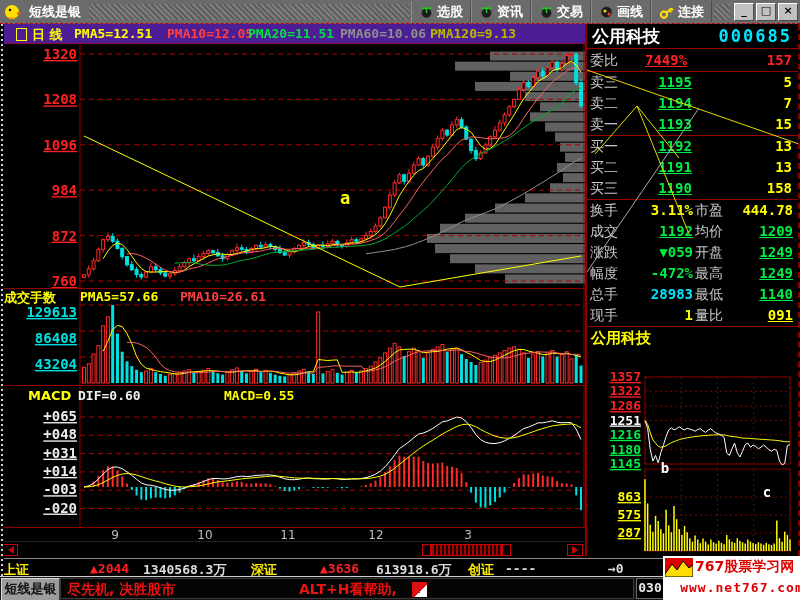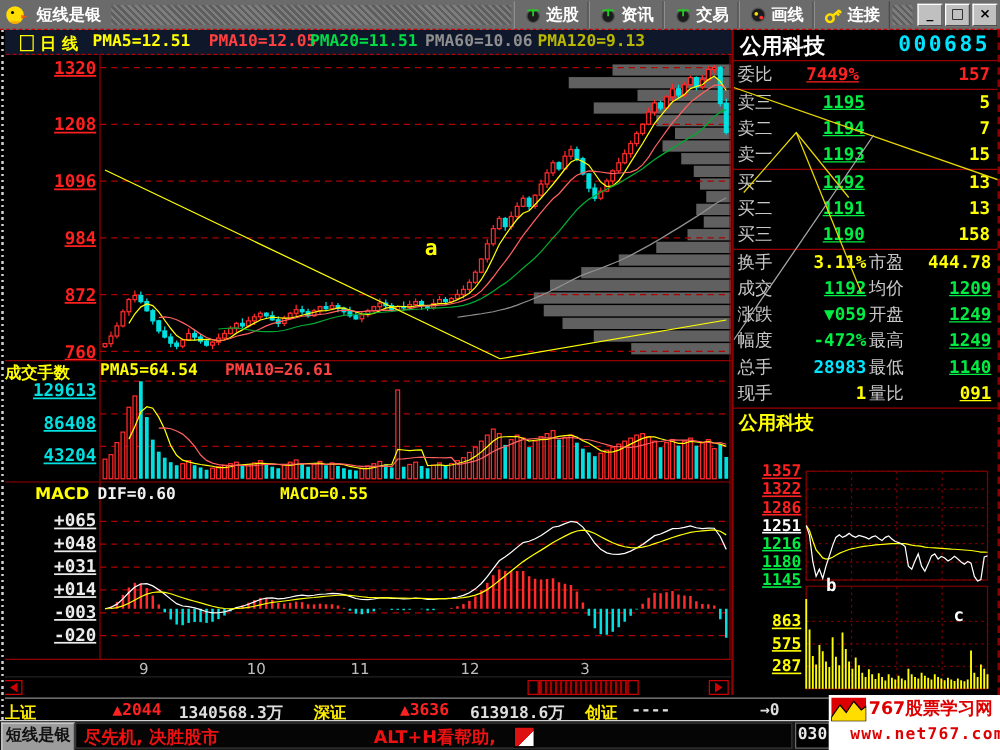--- a/index.html
+++ b/index.html
@@ -14,21 +14,21 @@
   .drag-texture{flex:1;height:16px;margin:0 2px;
     background:repeating-linear-gradient(45deg,#7d7d7d 0 2px,#5e5e5e 2px 4px);}
   .drag-texture.small{flex:0 0 16px;}
   .tb-btn{display:flex;align-items:center;gap:3px;padding:0 7px;height:22px;color:#fff;
     font-weight:bold;font-size:13px;border-left:1px solid #8d8d8d;border-right:1px solid #4a4a4a;
     cursor:pointer;white-space:nowrap;}
   .win-btn{width:18px;height:16px;background:#c0c0c0;border:1px solid;
     border-color:#fff #4d4d4d #4d4d4d #fff;color:#000;font-size:11px;line-height:13px;
     text-align:center;margin-left:2px;font-weight:bold;cursor:pointer;}
   
-  #chart-header{position:absolute;left:0;top:24px;width:585px;height:20px;background:#0f172a;
+  #chart-header{position:absolute;left:0;top:24px;width:585px;height:20px;background:#4c1d95;
     border-bottom:1px dashed #b30000;box-sizing:border-box;}
   #chart-header span{position:absolute;top:2px;font-size:13px;}
   .c-period{color:#ffff00;font-weight:bold;}
   .c-pma5{color:#ffff00;} .c-pma10{color:#ff4040;} .c-pma20{color:#00dd44;}
   .c-pma60{color:#8f8f8f;} .c-pma120{color:#b8b800;}
   .doc-icon{position:absolute;left:16px;top:4px;width:9px;height:11px;border:1px solid #ffff00;}
   
   .pane-head{position:absolute;left:0;width:585px;height:16px;z-index:3;}
   .pane-head span{position:absolute;top:0;font-size:13px;}
   
@@ -415,21 +415,21 @@
       <polyline points="103.1,214.7 107.9,207.0 112.7,201.5 117.5,199.1 122.2,200.5 127.0,205.5 131.8,212.2 136.6,218.8 141.3,224.5 146.1,227.6 150.9,228.0 155.7,228.0 160.5,227.7 165.2,227.5 170.0,227.8 174.8,228.6 179.6,228.0 184.4,226.0 189.1,222.5 193.9,219.9 198.7,217.1 203.5,214.5 208.3,212.0 213.0,210.8 217.8,209.8 222.6,210.2 227.4,210.5 232.1,210.5 236.9,209.5 241.7,208.2 246.5,207.0 251.3,205.8 256.0,204.7 260.8,204.6 265.6,203.6 270.4,202.4 275.2,202.5 279.9,204.0 284.7,205.6 289.5,207.1 294.3,207.5 299.0,206.7 303.8,204.7 308.6,202.5 313.4,201.7 318.2,201.1 322.9,201.2 327.7,201.5 332.5,200.8 337.3,200.2 342.1,200.4 346.8,199.7 351.6,198.9 356.4,198.9 361.2,197.8 366.0,195.7 370.7,193.4 375.5,190.6 380.3,185.9 385.1,179.6 389.8,171.5 394.6,161.8 399.4,151.6 404.2,144.3 409.0,137.4 413.7,131.4 418.5,126.6 423.3,124.6 428.1,119.6 432.9,114.4 437.6,109.1 442.4,103.4 447.2,97.4 452.0,91.2 456.8,85.6 461.5,83.4 466.3,85.2 471.1,88.2 475.9,95.0 480.6,101.6 485.4,105.2 490.2,104.7 495.0,100.6 499.8,93.5 504.5,85.9 509.3,78.3 514.1,70.8 518.9,62.7 523.7,54.6 528.4,48.9 533.2,43.1 538.0,37.4 542.8,34.6 547.5,31.7 552.3,26.9 557.1,25.2 561.9,23.8 566.7,19.7 571.4,17.0 576.2,21.1 581.0,28.4" fill="none" stroke="#ffff00" stroke-width="1"></polyline>
       <polyline points="127.0,210.1 131.8,209.6 136.6,210.2 141.3,211.8 146.1,214.1 150.9,216.8 155.7,220.1 160.5,223.3 165.2,226.0 170.0,227.7 174.8,228.3 179.6,228.0 184.4,226.8 189.1,225.0 193.9,223.9 198.7,222.9 203.5,221.2 208.3,219.0 213.0,216.7 217.8,214.9 222.6,213.7 227.4,212.5 232.1,211.3 236.9,210.2 241.7,209.0 246.5,208.6 251.3,208.1 256.0,207.6 260.8,207.0 265.6,205.9 270.4,204.7 275.2,204.2 279.9,204.4 284.7,205.1 289.5,205.3 294.3,204.9 299.0,204.6 303.8,204.3 308.6,204.1 313.4,204.4 318.2,204.3 322.9,204.0 327.7,203.1 332.5,201.7 337.3,201.0 342.1,200.7 346.8,200.5 351.6,200.2 356.4,199.9 361.2,199.0 366.0,198.0 370.7,196.5 375.5,194.8 380.3,192.4 385.1,188.7 389.8,183.6 394.6,177.6 399.4,171.1 404.2,165.1 409.0,158.5 413.7,151.5 418.5,144.2 423.3,138.1 428.1,131.9 432.9,125.9 437.6,120.3 442.4,115.0 447.2,111.0 452.0,105.4 456.8,100.0 461.5,96.2 466.3,94.3 471.1,92.8 475.9,93.1 480.6,93.6 485.4,94.3 490.2,94.9 495.0,94.4 499.8,94.2 504.5,93.7 509.3,91.7 514.1,87.7 518.9,81.7 523.7,74.0 528.4,67.4 533.2,60.7 538.0,54.1 542.8,48.7 547.5,43.2 552.3,37.9 557.1,34.2 561.9,30.6 566.7,27.2 571.4,24.3 576.2,24.0 581.0,26.8" fill="none" stroke="#ff6060" stroke-width="1"></polyline>
       <polyline points="174.8,219.2 179.6,218.8 184.4,218.5 189.1,218.4 193.9,219.0 198.7,219.8 203.5,220.7 208.3,221.1 213.0,221.3 217.8,221.3 222.6,221.0 227.4,220.2 232.1,219.0 236.9,217.6 241.7,216.4 246.5,215.7 251.3,214.7 256.0,213.3 260.8,211.8 265.6,210.4 270.4,209.2 275.2,208.3 279.9,207.8 284.7,207.6 289.5,207.2 294.3,206.8 299.0,206.4 303.8,206.0 308.6,205.6 313.4,205.2 318.2,204.5 322.9,204.1 327.7,203.7 332.5,203.4 337.3,203.2 342.1,202.8 346.8,202.5 351.6,202.3 356.4,202.0 361.2,201.7 366.0,201.1 370.7,200.3 375.5,198.9 380.3,197.1 385.1,194.8 389.8,192.1 394.6,189.0 399.4,185.6 404.2,182.5 409.0,178.8 413.7,174.7 418.5,170.4 423.3,166.4 428.1,162.2 432.9,157.3 437.6,151.9 442.4,146.3 447.2,141.1 452.0,135.2 456.8,129.3 461.5,123.8 466.3,119.2 471.1,115.5 475.9,112.5 480.6,109.8 485.4,107.3 490.2,105.0 495.0,102.7 499.8,99.8 504.5,96.9 509.3,94.0 514.1,91.0 518.9,87.2 523.7,83.6 528.4,80.5 533.2,77.5 538.0,74.5 542.8,71.6 547.5,68.7 552.3,65.8 557.1,62.9 561.9,59.2 566.7,54.4 571.4,49.2 576.2,45.7 581.0,43.7" fill="none" stroke="#00aa33" stroke-width="1"></polyline>
       <polyline points="366.0,209.8 370.7,209.1 375.5,208.4 380.3,207.7 385.1,207.0 389.8,206.2 394.6,205.4 399.4,204.2 404.2,203.1 409.0,201.7 413.7,200.1 418.5,198.2 423.3,196.4 428.1,194.4 432.9,192.3 437.6,190.2 442.4,187.8 447.2,185.5 452.0,183.0 456.8,180.5 461.5,178.1 466.3,175.9 471.1,174.1 475.9,172.4 480.6,170.6 485.4,168.7 490.2,166.8 495.0,164.8 499.8,162.6 504.5,160.3 509.3,157.7 514.1,155.1 518.9,152.5 523.7,149.7 528.4,147.0 533.2,144.1 538.0,141.1 542.8,138.3 547.5,135.3 552.3,132.3 557.1,129.3 561.9,126.2 566.7,122.9 571.4,119.6 576.2,116.8 581.0,114.4" fill="none" stroke="#909090" stroke-width="1"></polyline>
       <polyline points="84,92 400,243" fill="none" stroke="#ffff00"></polyline>
       <polyline points="400,243 581,212" fill="none" stroke="#ffff00"></polyline>
       <text x="345" y="160" fill="#ffff00" font-size="17" text-anchor="middle" font-weight="bold" font-family="DejaVu Sans Mono, monospace">a</text>
     </svg>
   <div class="pane-head" style="top:289px;">
     <span class="vy" style="left:4px;font-weight:bold;">成交手数</span>
-    <span class="vy mono" style="left:80px;">PMA5=64.54</span>
+    <span class="vy mono" style="left:80px;">PMA5=57.66</span>
     <span style="left:180px;color:#ff4040;" class="mono">PMA10=26.61</span>
   </div>
   <svg id="svg-vol" class="abs" style="left:0;top:288px;" width="585" height="97">
       <line x1="0" y1="0.5" x2="585" y2="0.5" stroke="#900000"></line>
       <line x1="80" y1="16.999398203870015" x2="584" y2="16.999398203870015" stroke="#b00000" stroke-dasharray="5 4"></line>
       <text x="77" y="28.999398203870015" fill="#00e0e0" font-size="14" text-anchor="end" font-weight="bold" font-family="DejaVu Sans Mono, monospace" text-decoration="underline">129613</text>
       <line x1="80" y1="43" x2="584" y2="43" stroke="#b00000" stroke-dasharray="5 4"></line>
       <text x="77" y="55" fill="#00e0e0" font-size="14" text-anchor="end" font-weight="bold" font-family="DejaVu Sans Mono, monospace" text-decoration="underline">86408</text>
       <line x1="80" y1="69" x2="584" y2="69" stroke="#b00000" stroke-dasharray="5 4"></line>
       <text x="77" y="81" fill="#00e0e0" font-size="14" text-anchor="end" font-weight="bold" font-family="DejaVu Sans Mono, monospace" text-decoration="underline">43204</text>

